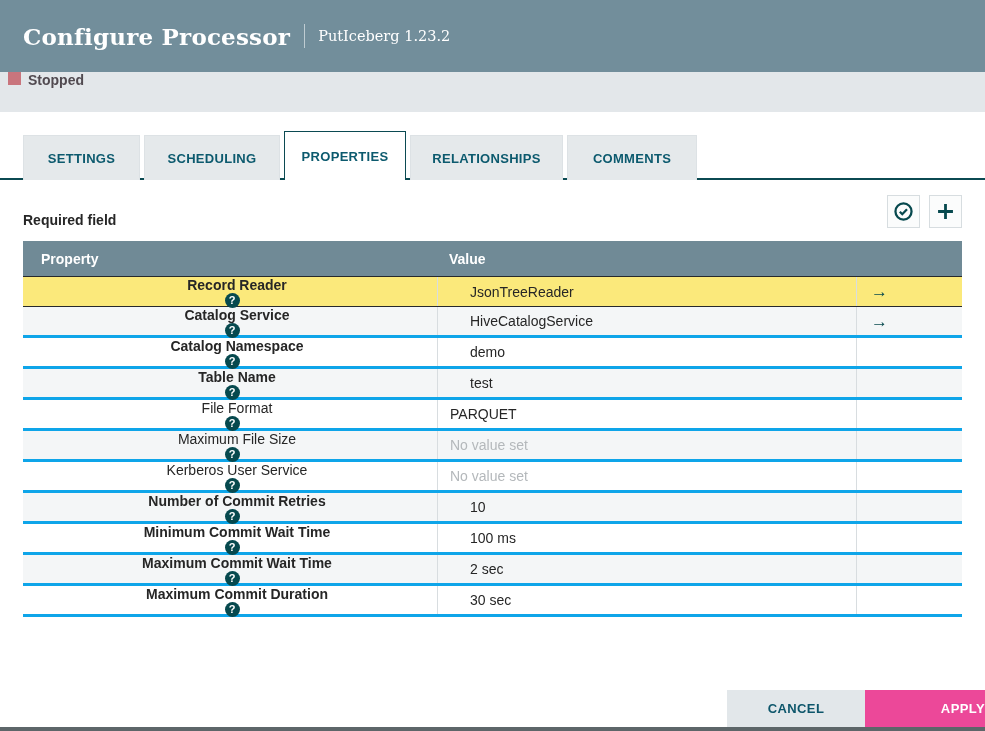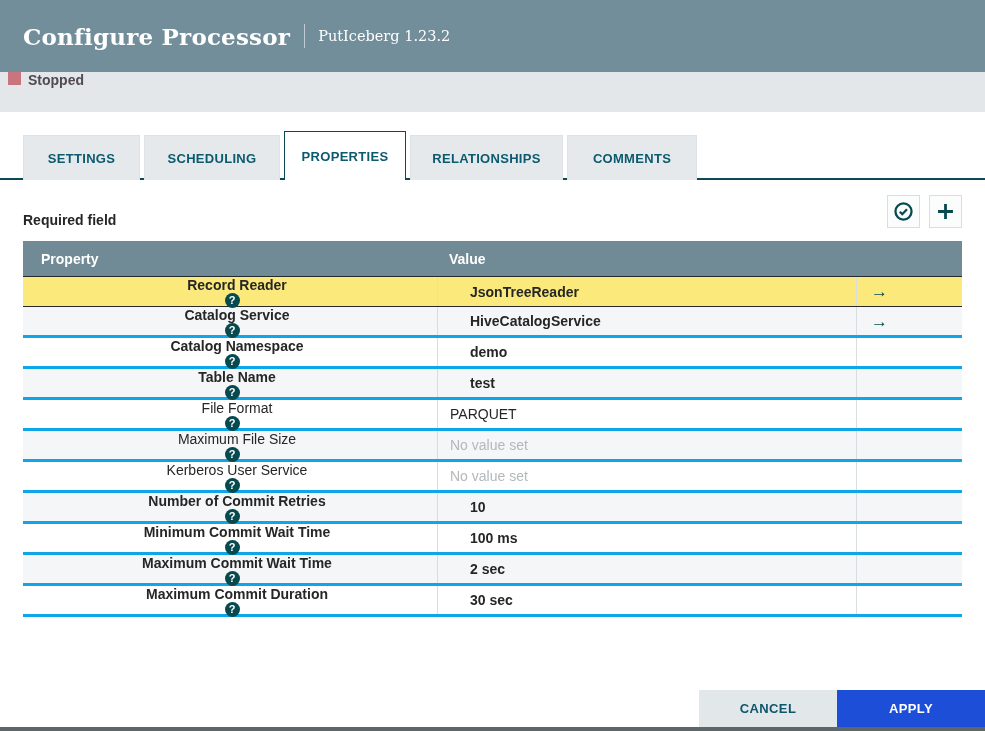--- a/index.html
+++ b/index.html
@@ -166,21 +166,21 @@
     flex: 0 0 15px;
     cursor: pointer;
   }
   .cell-val {
     flex: 1;
     display: flex;
     align-items: center;
     padding-left: 12px;
     border-left: 1px solid #d8dde0;
   }
-  .tbl-row.required .cell-val { font-weight: bold; padding-left: 32px; }
+  .tbl-row.required .cell-val { font-weight: normal; padding-left: 32px; }
   .tbl-row .cell-val.unset { color: #b4b8bb; font-weight: normal; }
   .cell-goto {
     width: 106px;
     display: flex;
     align-items: center;
     padding-left: 14px;
     border-left: 1px solid #d8dde0;
   }
   .goto-arrow {
     color: #07494e;
@@ -199,21 +199,21 @@
   .btn {
     height: 37px;
     border: none;
     font-family: "Liberation Sans", sans-serif;
     font-size: 13px;
     font-weight: bold;
     letter-spacing: 0.4px;
     cursor: pointer;
   }
   .btn-cancel { width: 138px; background: #e2e7ea; color: #0d566b; }
-  .btn-apply  { width: 148px; background: #1d4ed8; color: #ffffff; }
+  .btn-apply  { width: 120px; background: #ec4899; color: #ffffff; text-align: right; }
 
   .bottom-strip {
     position: absolute;
     left: 0; right: 0; bottom: 0;
     height: 4px;
     background: #5d6669;
   }
 </style>
 </head>
 <body>

